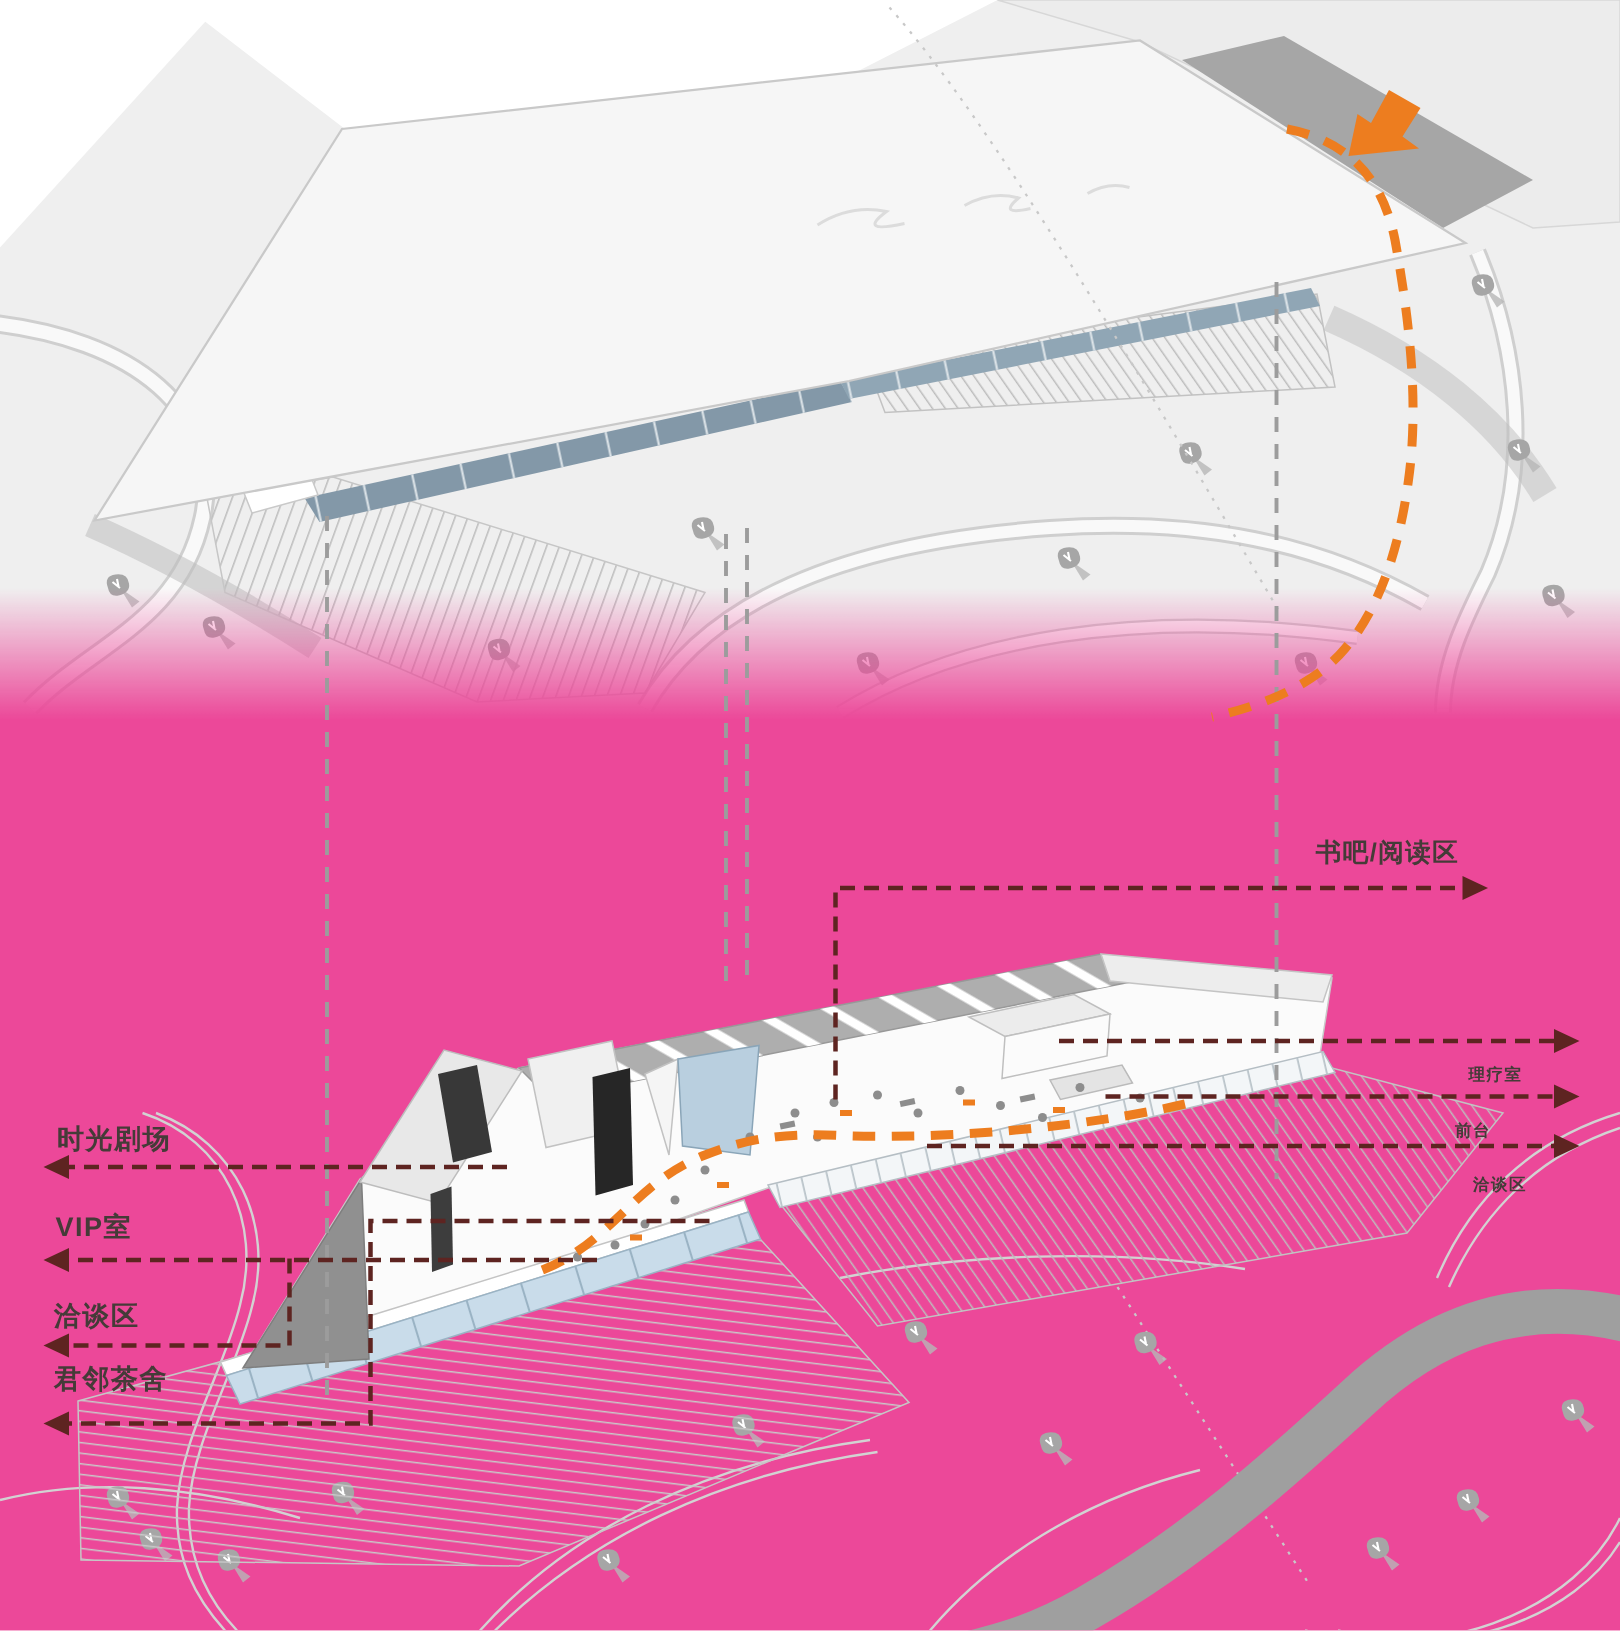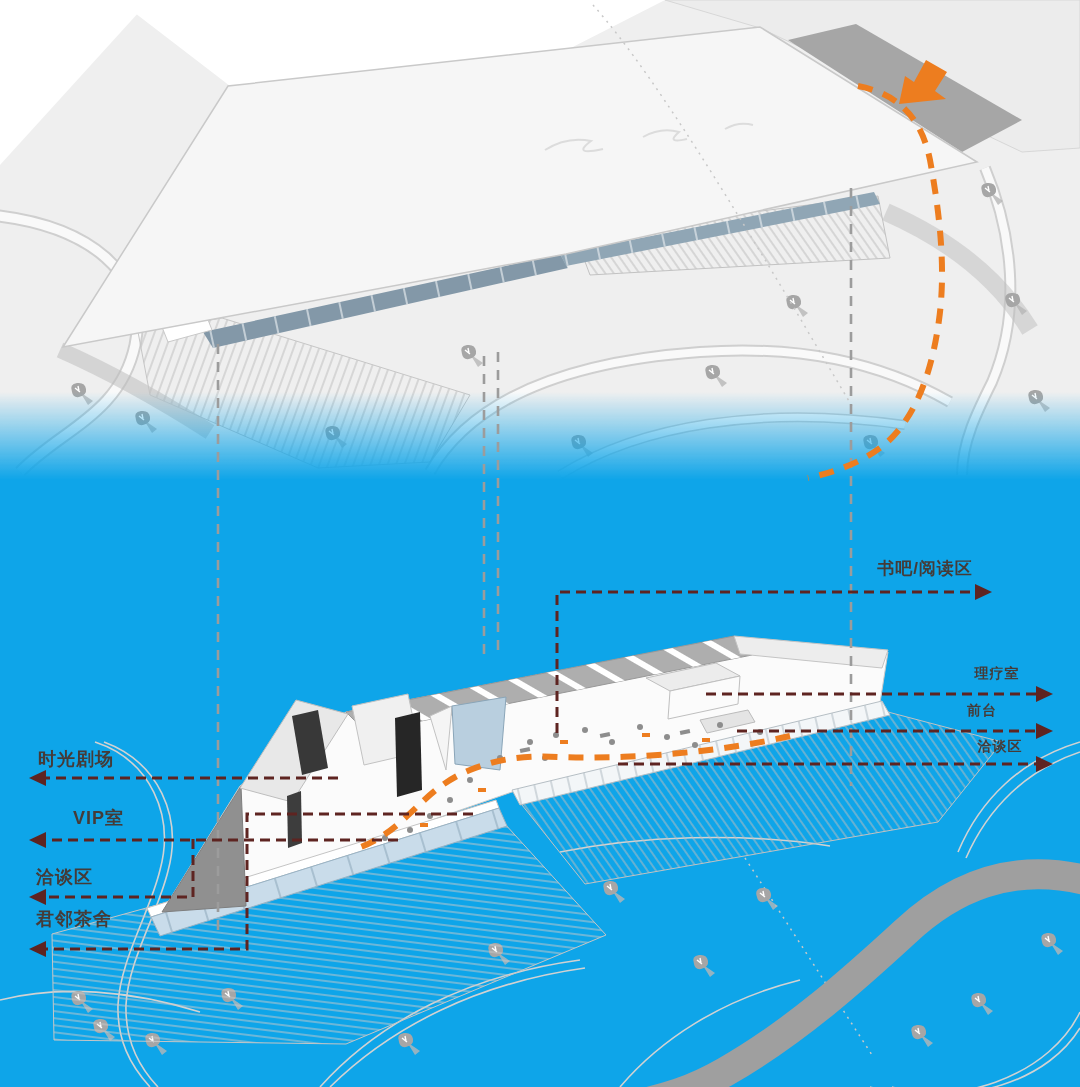--- a/index.html
+++ b/index.html
@@ -1,25 +1,25 @@
 <!DOCTYPE html>
 <html lang="zh"><head>
 <meta charset="utf-8">
 <style>
   html,body{margin:0;padding:0;background:#ffffff;}
   .canvas{
     position:relative;width:1080px;height:1087px;overflow:hidden;
-    background:#0ea5e9;font-family:"Liberation Sans","DejaVu Sans",sans-serif;
+    background:#ec4899;font-family:"Liberation Sans","DejaVu Sans",sans-serif;
   }
   .canvas svg{position:absolute;left:0;top:0;}
   .anno-label{
     position:absolute;color:#453b38;font-weight:bold;white-space:nowrap;
     letter-spacing:1px;line-height:1;
   }
-  .anno-right{font-size:14px;transform:translateX(-50%);}
+  .anno-right{font-size:11px;transform:translateX(-50%);margin-top:46px;}
   .anno-left{font-size:18px;}
   .anno-book{font-size:17px;transform:translateX(-50%);}
 </style>
 </head>
 <body>
 
 <div class="canvas">
 
 <svg width="1080" height="1087" viewBox="0 0 1080 1087">
   <defs>
@@ -267,17 +267,17 @@
     <polygon points="29,949 46,941 46,957"></polygon>
   </g>
 </svg>
 
 <div class="anno-label anno-book" style="left:925px;top:560px;">书吧/阅读区</div>
 <div class="anno-label anno-right" style="left:997px;top:666px;">理疗室</div>
 <div class="anno-label anno-right" style="left:982px;top:703px;">前台</div>
 <div class="anno-label anno-right" style="left:1000px;top:739px;">洽谈区</div>
 
 <div class="anno-label anno-left" style="left:38px;top:750px;">时光剧场</div>
-<div class="anno-label anno-left" style="left:37px;top:809px;margin-left:36px;">VIP室</div>
+<div class="anno-label anno-left" style="left:37px;top:809px;">VIP室</div>
 <div class="anno-label anno-left" style="left:36px;top:868px;">洽谈区</div>
 <div class="anno-label anno-left" style="left:36px;top:910px;">君邻茶舍</div>
 
 </div>
 
 </body></html>

